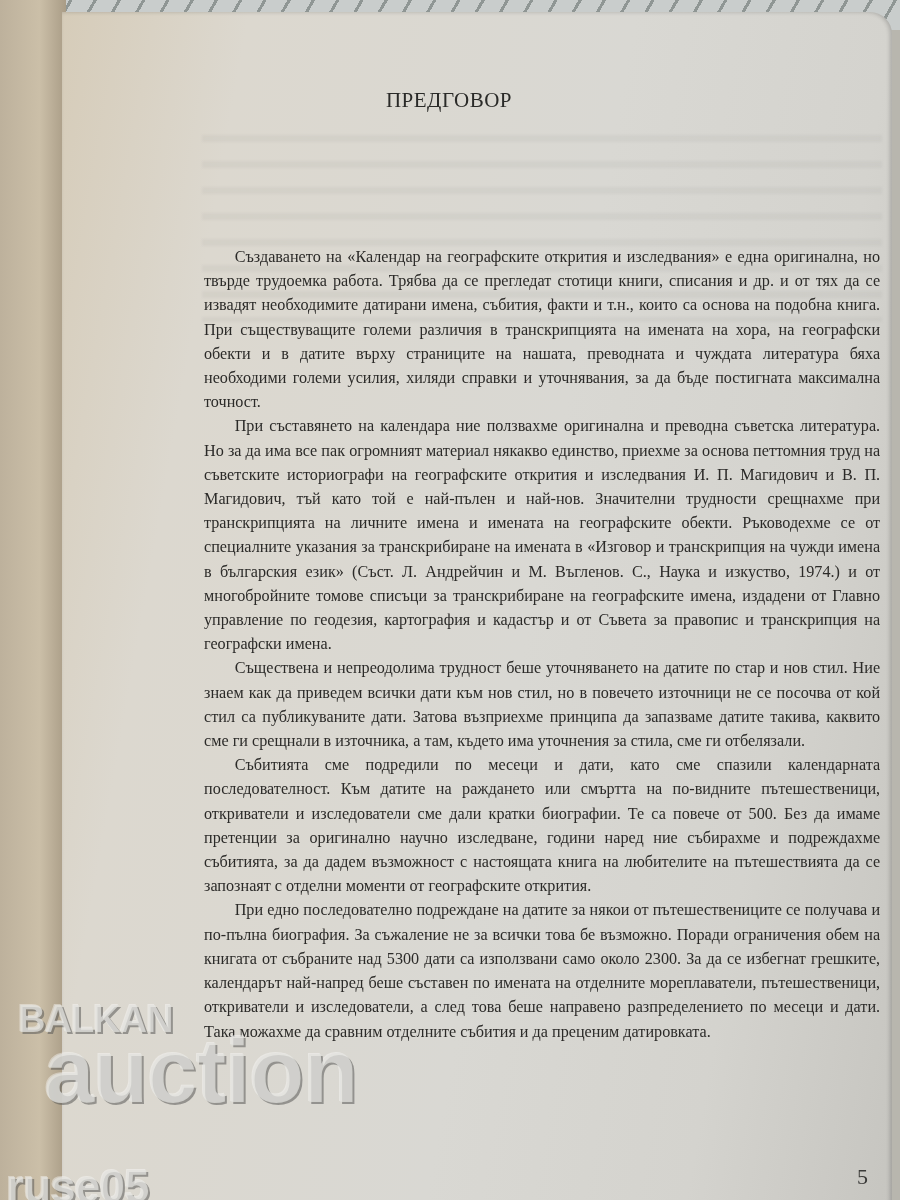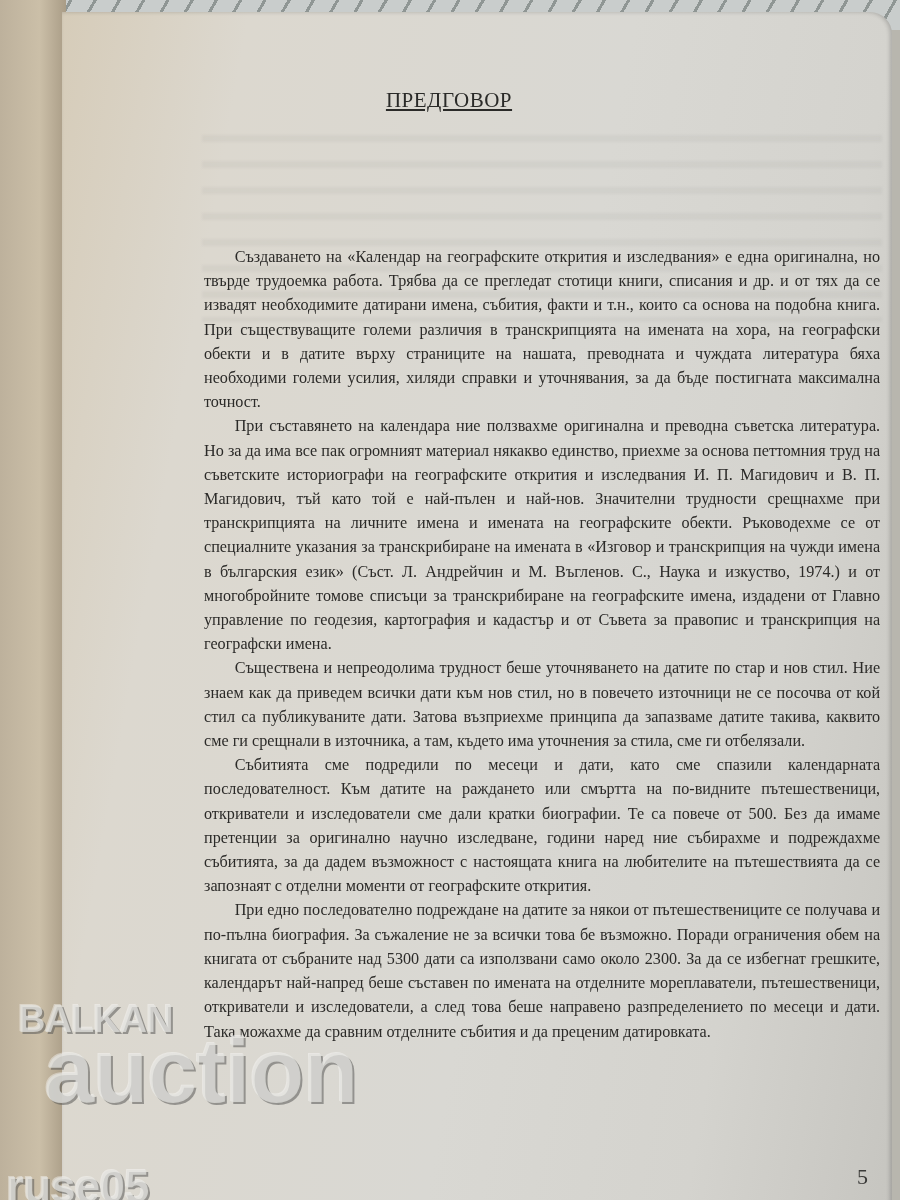--- a/index.html
+++ b/index.html
@@ -17,21 +17,21 @@
       background:linear-gradient(90deg,#bdb19c,#cbbfa8 60%,#a99c86);
     }
     .page {
       position:absolute; left:62px; top:12px; width:830px; height:1200px;
       border-top-right-radius:22px;
       background:linear-gradient(100deg,#d6ccb9 0%,#dcd8cf 18%,#d9d8d3 55%,#d4d3ce 80%,#c6c5c0 100%);
       box-shadow:-2px 0 4px rgba(0,0,0,0.2) inset;
     }
     .title {
       position:absolute; left:0; width:100%; top:76px; text-align:center;
-      font-size:21px; letter-spacing:0.5px; color:#2a2a28; transform:translateX(-28px);text-decoration:underline;
+      font-size:21px; letter-spacing:0.5px; color:#2a2a28; transform:translateX(-28px);
     }
     .ghost {
       position:absolute; left:140px; width:680px; height:200px; top:110px;
       background:repeating-linear-gradient(180deg, transparent 0 13px, rgba(150,150,145,0.10) 13px 20px, transparent 20px 26px);
       filter:blur(1px);
     }
     .text {
       position:absolute; left:142px; top:232px; width:676px;
       font-size:17.4px; line-height:24.2px; color:#2b2a28;
       text-align:justify; transform:scaleX(0.93); transform-origin:left top;

